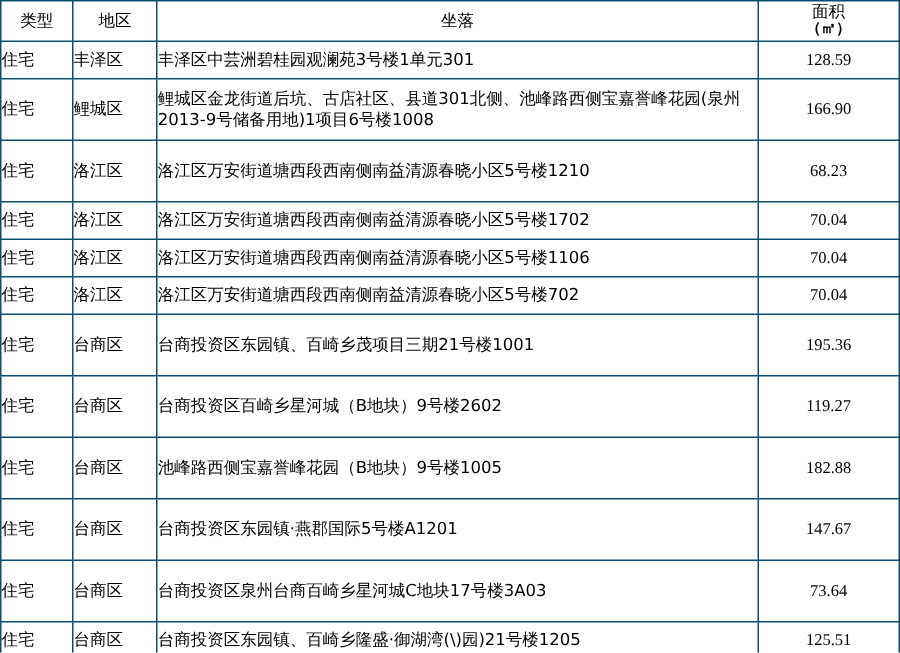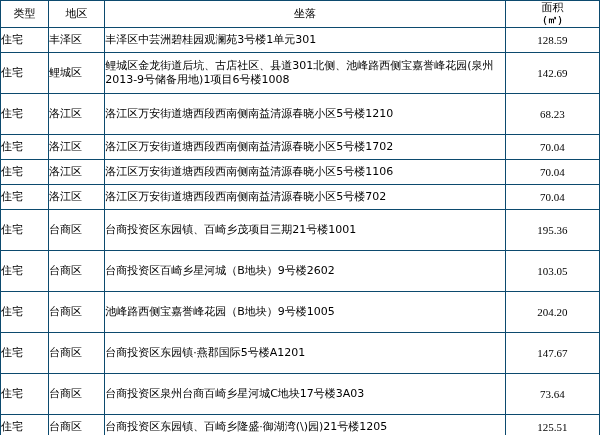--- a/index.html
+++ b/index.html
@@ -118,21 +118,21 @@
         <td class="c-type">住宅</td>
         <td class="c-area">丰泽区</td>
         <td class="c-addr">丰泽区中芸洲碧桂园观澜苑3号楼1单元301</td>
         <td class="c-size">128.59</td>
       </tr>
 
       <tr class="r-tall">
         <td class="c-type">住宅</td>
         <td class="c-area">鲤城区</td>
         <td class="c-addr wrap">鲤城区金龙街道后坑、古店社区、县道301北侧、池峰路西侧宝嘉誉峰花园(泉州2013-9号储备用地)1项目6号楼1008</td>
-        <td class="c-size">142.69</td>
+        <td class="c-size">166.90</td>
       </tr>
 
       <tr class="r-tall">
         <td class="c-type">住宅</td>
         <td class="c-area">洛江区</td>
         <td class="c-addr">洛江区万安街道塘西段西南侧南益清源春晓小区5号楼1210</td>
         <td class="c-size">68.23</td>
       </tr>
 
       <tr class="r-short">
@@ -160,28 +160,28 @@
         <td class="c-type">住宅</td>
         <td class="c-area">台商区</td>
         <td class="c-addr">台商投资区东园镇、百崎乡茂项目三期21号楼1001</td>
         <td class="c-size">195.36</td>
       </tr>
 
       <tr class="r-tall">
         <td class="c-type">住宅</td>
         <td class="c-area">台商区</td>
         <td class="c-addr">台商投资区百崎乡星河城（B地块）9号楼2602</td>
-        <td class="c-size">103.05</td>
+        <td class="c-size">119.27</td>
       </tr>
 
       <tr class="r-tall">
         <td class="c-type">住宅</td>
         <td class="c-area">台商区</td>
         <td class="c-addr">池峰路西侧宝嘉誉峰花园（B地块）9号楼1005</td>
-        <td class="c-size">204.20</td>
+        <td class="c-size">182.88</td>
       </tr>
 
       <tr class="r-tall">
         <td class="c-type">住宅</td>
         <td class="c-area">台商区</td>
         <td class="c-addr">台商投资区东园镇·燕郡国际5号楼A1201</td>
         <td class="c-size">147.67</td>
       </tr>
 
       <tr class="r-tall">

